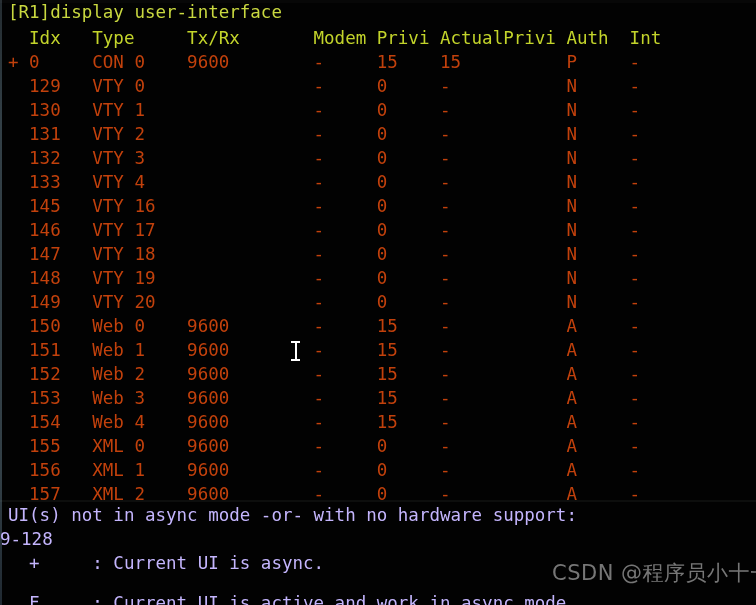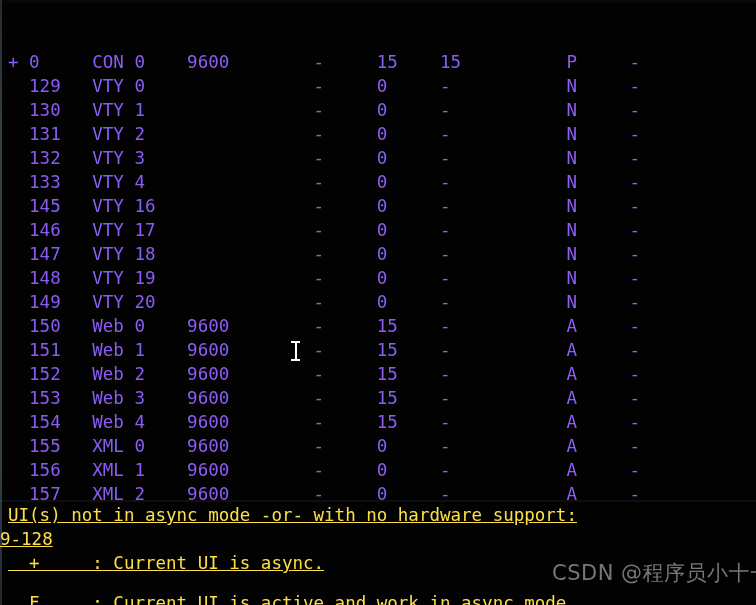--- a/index.html
+++ b/index.html
@@ -39,22 +39,22 @@
     height: 605px;
   }
   .line {
     position: absolute;
     left: 8px;
     height: 24px;
     white-space: pre;
   }
   .cmd-line  { color: #c9d840; }
   .hdr-line  { color: #c3d42b; }
-  .row-line  { color: #8b5cf6; }
-  .foot-line { color: #fde047; text-decoration: underline; }
+  .row-line  { color: #c2410c; }
+  .foot-line { color: #c4b5fd; }
 
   
   #footer-band {
     position: absolute;
     left: 0;
     top: 500px;
     width: 756px;
     height: 2px;
     background: rgba(120,130,120,0.10);
   }
@@ -95,22 +95,24 @@
 <body>
 
 <div id="terminal">
 
   <div id="left-edge"></div>
   <div id="noise-a"></div>
 
   <div id="screen">
 
     
+    <div class="line cmd-line" style="top:0px;">[R1]display user-interface</div>
 
     
+    <div class="line hdr-line" style="top:26px;">  Idx   Type     Tx/Rx       Modem Privi ActualPrivi Auth  Int</div>
 
     
     <div id="rows"><div class="line row-line" style="top: 50px;">+ 0     CON 0    9600        -     15    15          P     -</div><div class="line row-line" style="top: 74px;">  129   VTY 0                -     0     -           N     -</div><div class="line row-line" style="top: 98px;">  130   VTY 1                -     0     -           N     -</div><div class="line row-line" style="top: 122px;">  131   VTY 2                -     0     -           N     -</div><div class="line row-line" style="top: 146px;">  132   VTY 3                -     0     -           N     -</div><div class="line row-line" style="top: 170px;">  133   VTY 4                -     0     -           N     -</div><div class="line row-line" style="top: 194px;">  145   VTY 16               -     0     -           N     -</div><div class="line row-line" style="top: 218px;">  146   VTY 17               -     0     -           N     -</div><div class="line row-line" style="top: 242px;">  147   VTY 18               -     0     -           N     -</div><div class="line row-line" style="top: 266px;">  148   VTY 19               -     0     -           N     -</div><div class="line row-line" style="top: 290px;">  149   VTY 20               -     0     -           N     -</div><div class="line row-line" style="top: 314px;">  150   Web 0    9600        -     15    -           A     -</div><div class="line row-line" style="top: 338px;">  151   Web 1    9600        -     15    -           A     -</div><div class="line row-line" style="top: 362px;">  152   Web 2    9600        -     15    -           A     -</div><div class="line row-line" style="top: 386px;">  153   Web 3    9600        -     15    -           A     -</div><div class="line row-line" style="top: 410px;">  154   Web 4    9600        -     15    -           A     -</div><div class="line row-line" style="top: 434px;">  155   XML 0    9600        -     0     -           A     -</div><div class="line row-line" style="top: 458px;">  156   XML 1    9600        -     0     -           A     -</div><div class="line row-line" style="top: 482px;">  157   XML 2    9600        -     0     -           A     -</div></div>
 
     <div id="footer-band"></div>
 
     
     <div class="line foot-line" style="top:503px;">UI(s) not in async mode -or- with no hardware support:</div>
     <div class="line foot-line" style="top:527px; left:0px;">9-128</div>
     <div class="line foot-line" style="top:551px;">  +     : Current UI is async.</div>

